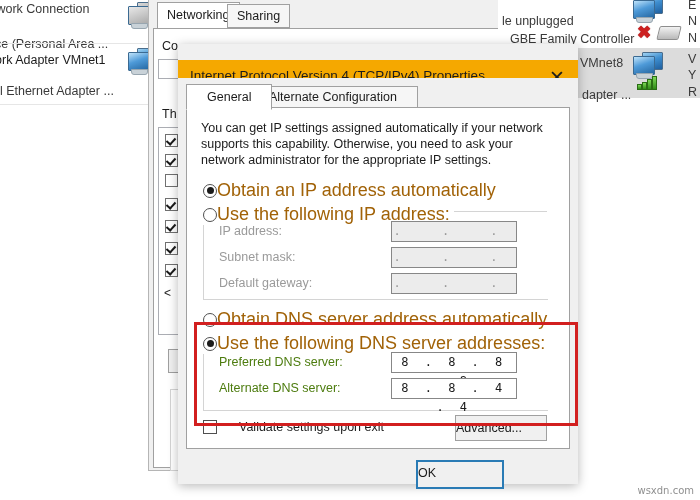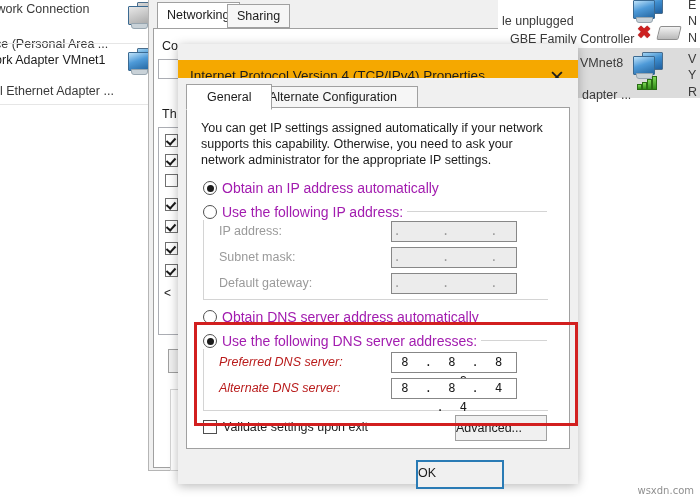--- a/index.html
+++ b/index.html
@@ -153,34 +153,34 @@
   .radio-row { position: absolute; display: flex; align-items: center; }
   .radio {
     position: relative; width: 12px; height: 12px; flex: 0 0 12px;
     border: 1px solid #4f4f4f; border-radius: 50%; background: #ffffff;
   }
   .radio.on::after {
     content: ""; position: absolute; left: 2.5px; top: 2.5px;
     width: 7px; height: 7px; border-radius: 50%; background: #1b1b1b;
   }
   .radio-label {
-    margin-left: 5px; font-size: 14px; color: #a21caf; white-space: nowrap;
+    font-size: 18px; color: #a16207; white-space: nowrap;
   }
 
   .group {
     position: absolute; border: 1px solid #d4d4d4; border-top: none;
   }
   .group-tl { position: absolute; height: 1px; background: #d4d4d4; }
   .group-tr { position: absolute; height: 1px; background: #d4d4d4; }
 
   .field-label {
     position: absolute; font-size: 12.5px; white-space: nowrap;
   }
   .field-label.disabled { color: #9a9a9a; }
-  .field-label.enabled  { color: #b91c1c; font-style: italic; }
+  .field-label.enabled  { color: #4d7c0f; }
 
   .ipbox {
     position: absolute; height: 19px; border: 1px solid #878787;
   }
   .ipbox.disabled { background: #ececec; }
   .ipbox.enabled  { background: #ffffff; }
   .ipbox .val {
     position: absolute; left: 0; top: 0; width: 100%; height: 19px;
     line-height: 19px; text-align: center;
     font-size: 12px; color: #1b1b1b; letter-spacing: 4.5px;
@@ -366,21 +366,21 @@
         <div class="field-label enabled" style="left:32px; top:247px;">Preferred DNS server:</div>
         <div class="field-label enabled" style="left:32px; top:273px;">Alternate DNS server:</div>
 
         <div class="ipbox enabled" style="left:204px; top:244px; width:124px;">
           <div class="val">8 . 8 . 8 . 8</div>
         </div>
         <div class="ipbox enabled" style="left:204px; top:270px; width:124px;">
           <div class="val">8 . 8 . 4 . 4</div>
         </div>
 
-        <div class="checkrow" style="left:16px; top:312px;">
+        <div class="checkrow" style="left:16px; top:312px;gap:16px;">
           <span class="chkbox"></span>
           <span class="chk-label">Validate settings upon exit</span>
         </div>
 
         <div class="btn" style="left:268px; top:307px; width:90px; height:24px; line-height:24px;">Advanced...</div>
 
       </div>
 
       <div class="btn default" style="left:238px; top:382px; width:84px; height:25px; line-height:22px;">OK</div>
 

